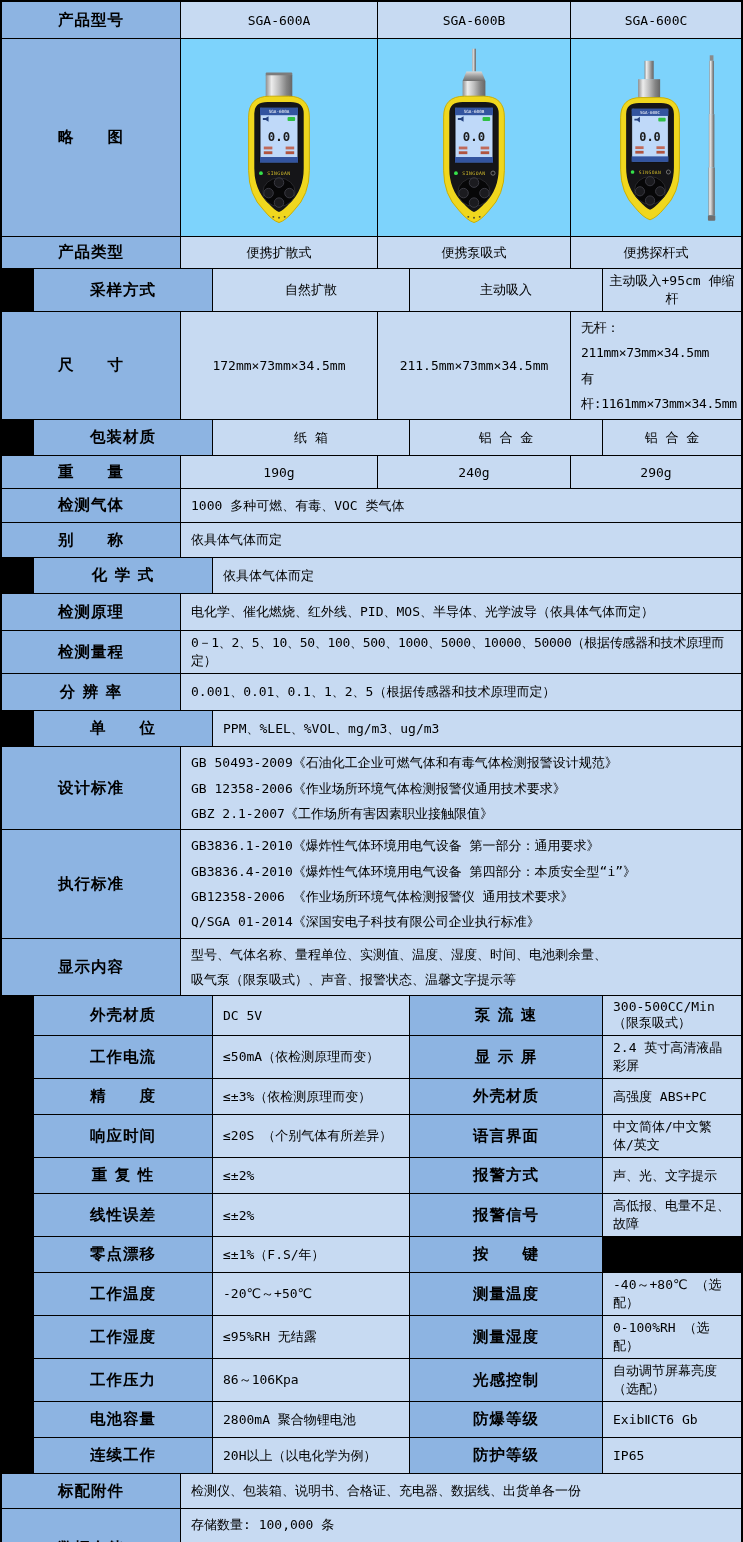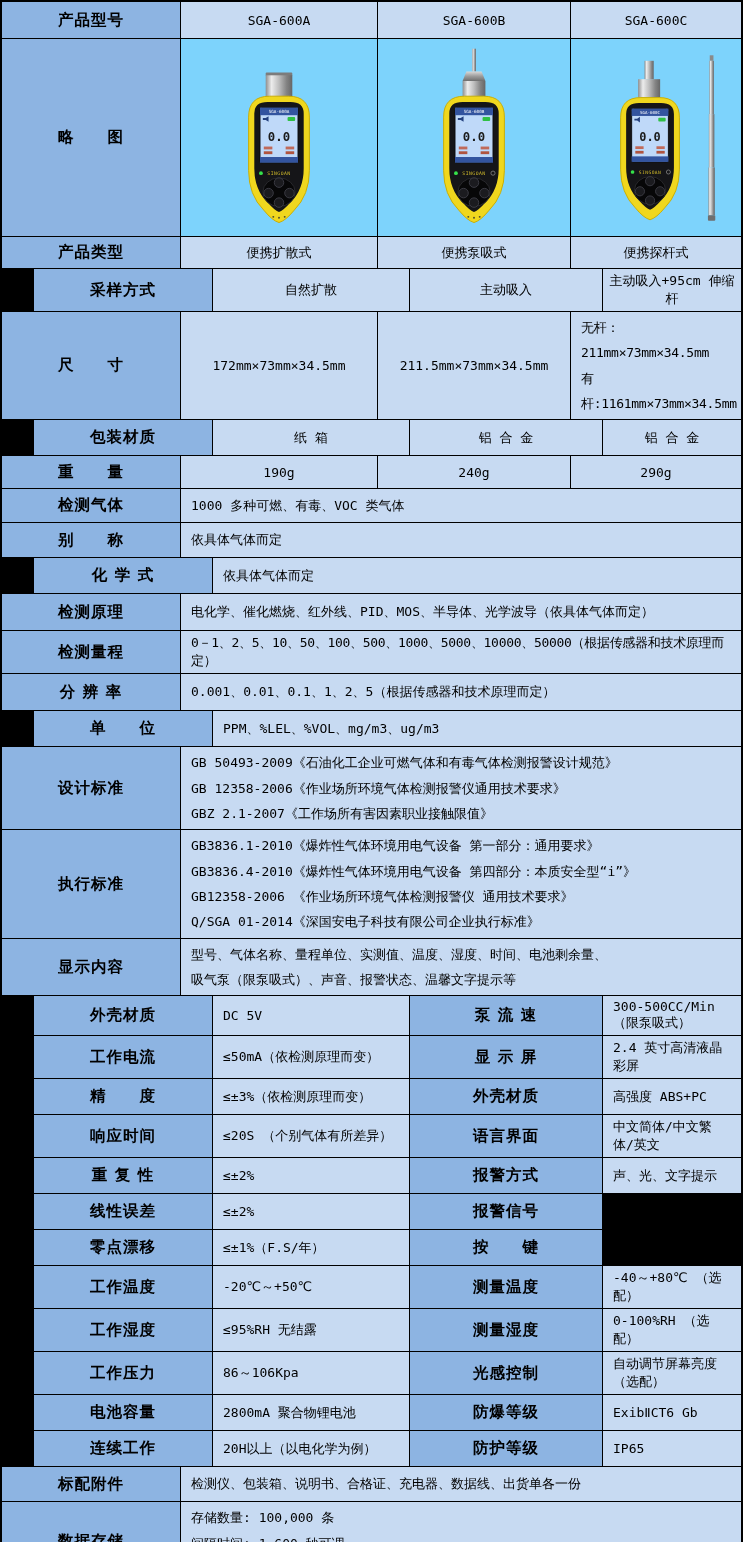--- a/index.html
+++ b/index.html
@@ -271,20 +271,21 @@
   <div class="row rh-36">
     <div class="cell c1 label">重 复 性</div>
     <div class="cell c2 value vleft">≤±2%</div>
     <div class="cell c3 label">报警方式</div>
     <div class="cell c4 value vleft">声、光、文字提示</div>
   </div>
   <div class="row rh-36">
     <div class="cell c1 label">线性误差</div>
     <div class="cell c2 value vleft">≤±2%</div>
     <div class="cell c3 label">报警信号</div>
+    <div class="cell c4 value vleft">高低报、电量不足、故障</div>
   </div>
   <div class="row rh-36">
     <div class="cell c1 label">零点漂移</div>
     <div class="cell c2 value vleft">≤±1%（F.S/年）</div>
     <div class="cell c3 label">按　　键</div>
   </div>
   <div class="row rh-36">
     <div class="cell c1 label">工作温度</div>
     <div class="cell c2 value vleft">-20℃～+50℃</div>
     <div class="cell c3 label">测量温度</div>

